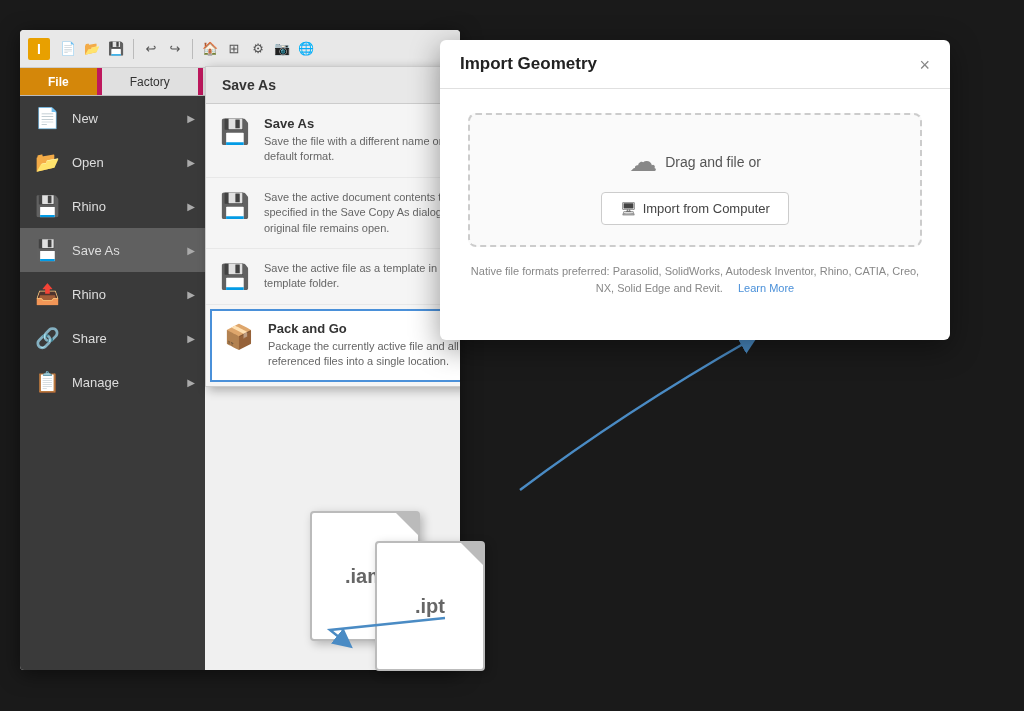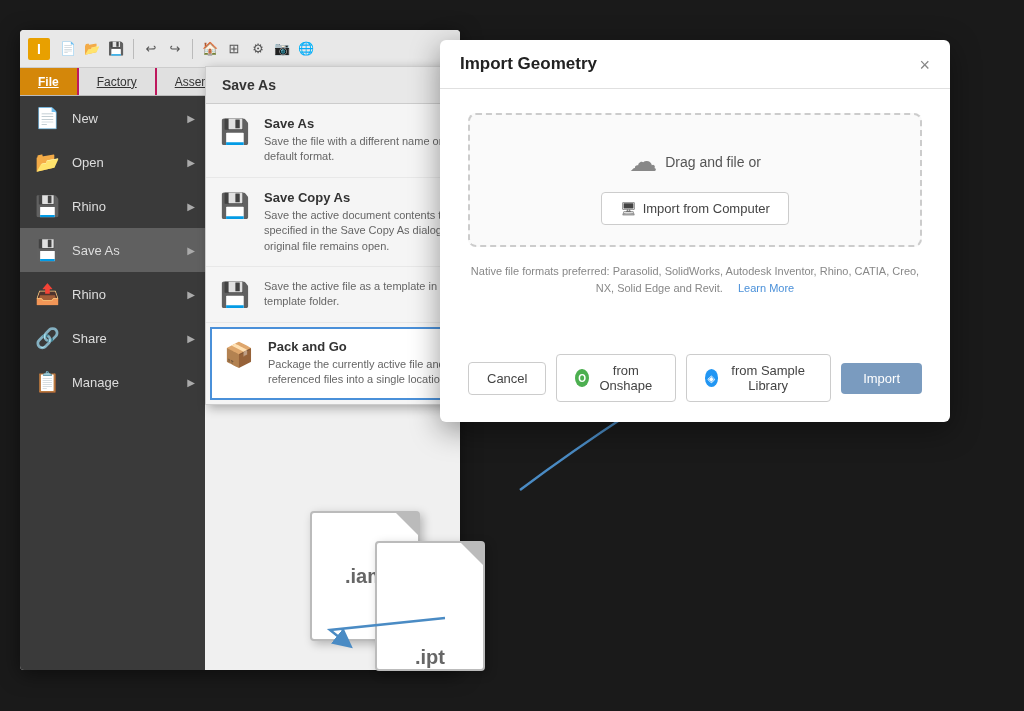--- a/index.html
+++ b/index.html
@@ -61,28 +61,27 @@
 
     
     .ribbon-tabs {
       display: flex;
       align-items: stretch;
       height: 28px;
       background: #e0e0e0;
       border-bottom: 1px solid #bbb;
     }
     .ribbon-tab {
-      padding: 0 18px;
+      padding: 0 28px;
       display: flex;
       align-items: center;
       font-size: 12px;
       color: #333;
       cursor: pointer;
-      border-right: 2px solid #be185d;
-      text-decoration: underline;
+      border-right: 5px solid #be185d;
     }
     .ribbon-tab.active {
       background: #d4870a;
       color: white;
       font-weight: bold;
     }
 
     
     .file-sidebar {
       position: absolute;
@@ -412,21 +411,20 @@
       <div class="saveas-item-icon">💾</div>
       <div class="saveas-item-content">
         <div class="saveas-item-title">Save As</div>
         <div class="saveas-item-desc">Save the file with a different name or in the default format.</div>
       </div>
     </div>
 
     <div class="saveas-item">
       <div class="saveas-item-icon">💾</div>
       <div class="saveas-item-content">
-        <div class="saveas-item-title">Save Copy As</div>
         <div class="saveas-item-desc">Save the active document contents to the file specified in the Save Copy As dialog box. The original file remains open.</div>
       </div>
     </div>
 
     <div class="saveas-item">
       <div class="saveas-item-icon">💾</div>
       <div class="saveas-item-content">
         <div class="saveas-item-desc">Save the active file as a template in the template folder.</div>
       </div>
     </div>
@@ -455,42 +453,30 @@
       <button class="import-computer-btn">
         <span>🖥</span>
         <span>Import from Computer</span>
       </button>
     </div>
     <div class="native-formats-note">
       <span>Native file formats preferred: Parasolid, SolidWorks, Autodesk Inventor, Rhino, CATIA, Creo, NX, Solid Edge and Revit.</span>
       <a href="#">Learn More</a>
     </div>
   </div>
-  <div class="dialog-footer">
-    <button class="btn-cancel">Cancel</button>
-    <button class="btn-onshape">
-      <span class="onshape-icon">O</span>
-      <span>from Onshape</span>
-    </button>
-    <button class="btn-sample-library">
-      <span class="sample-icon">◈</span>
-      <span>from Sample Library</span>
-    </button>
-    <button class="btn-import">Import</button>
-  </div>
 </div>
 
 <div style="position:absolute; bottom: 40px; left: 310px; z-index: 5; width: 220px; height: 200px;">
 
   <div style="position:absolute; left:0; bottom:30px; width:110px; height:130px; background:white; border:2px solid #bbb; border-radius:4px; box-shadow:3px 3px 10px rgba(0,0,0,0.25); display:flex; align-items:center; justify-content:center; z-index:2;">
     <div style="position:absolute; top:0; right:0; width:0; height:0; border-style:solid; border-width:0 22px 22px 0; border-color:transparent #bbb transparent transparent;"></div>
     <span style="font-size:20px; font-weight:bold; color:#666;">.iam</span>
   </div>
 
-  <div style="position:absolute; left:65px; bottom:0; width:110px; height:130px; background:white; border:2px solid #bbb; border-radius:4px; box-shadow:3px 3px 10px rgba(0,0,0,0.25); display:flex; align-items:flex-end; justify-content:center; z-index:3;">
+  <div style="position:absolute; left:65px; bottom:0; width:110px; height:130px; background:white; border:2px solid #bbb; border-radius:4px; box-shadow:3px 3px 10px rgba(0,0,0,0.25); display:flex; align-items:center; justify-content:center; z-index:3;">
     <div style="position:absolute; top:0; right:0; width:0; height:0; border-style:solid; border-width:0 22px 22px 0; border-color:transparent #bbb transparent transparent;"></div>
     <span style="font-size:20px; font-weight:bold; color:#666;">.ipt</span>
   </div>
 </div>
 
 <svg class="arrow-svg" style="position:absolute; top:0; left:0; width:1024px; height:711px; pointer-events:none; z-index:6;">
 
   <defs>
     <marker id="arrowhead-blue" markerWidth="8" markerHeight="8" refX="4" refY="4" orient="auto">
       <path d="M0,0 L8,4 L0,8 Z" fill="#4a8bc4"></path>

